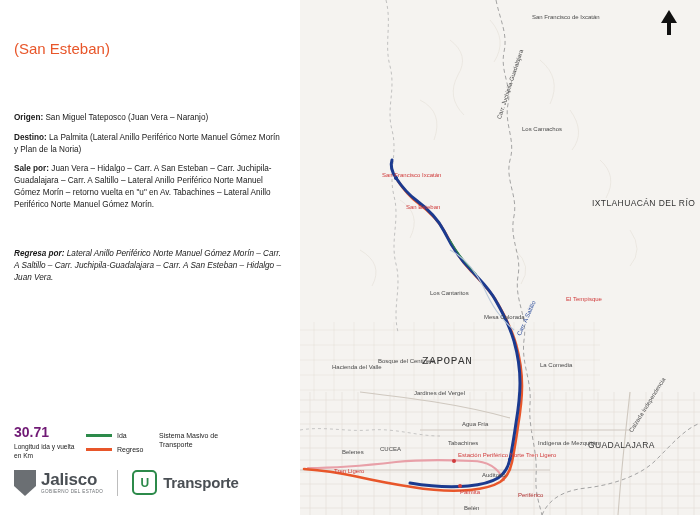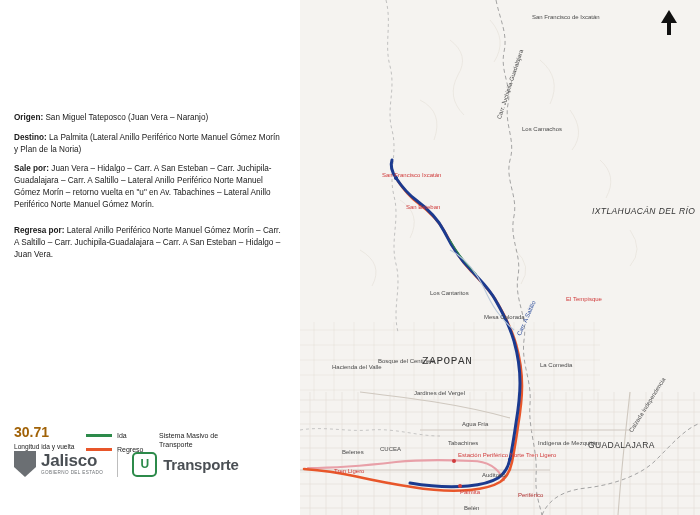--- a/index.html
+++ b/index.html
@@ -34,44 +34,44 @@
   .sub2 {
     position:absolute; left:14px; top:62px;
     font-size:15px; color:#2c8a4a;
   }
 
   .block { position:absolute; left:14px; width:272px; font-size:8.2px; line-height:1.45; }
   .block b { font-weight:bold; }
   .blk-origen { top:112px; }
   .blk-destino { top:132px; }
   .blk-salepor { top:163px; }
-  .blk-regresa { top:225px; }
+  .blk-regresa { top:248px;font-style:italic; }
 
   
   .legend { position:absolute; left:14px; top:424px; width:280px; }
   .km {
     position:absolute; left:0; top:0;
-    font-size:14px; font-weight:bold; color:#a16207;
+    font-size:14px; font-weight:bold; color:#701a75;
   }
   .km-label {
     position:absolute; left:0; top:19px; width:64px;
     font-size:6.6px; line-height:1.3; color:#222;
   }
   .leg-col { position:absolute; left:72px; top:8px; width:86px; }
   .leg-row { display:flex; align-items:center; gap:5px; margin-bottom:7px; }
   .leg-row .sw { width:26px; height:2.5px; display:inline-block; }
   .leg-row .lb { font-size:7px; color:#222; }
   .sw-ida { background:#2c8a4a; }
   .sw-regreso { background:#e8562a; }
   .sw-masivo { background:#e8a0a8; height:2.5px; }
   .leg-masivo { position:absolute; left:140px; top:8px; display:flex; align-items:center; gap:5px; }
   .leg-masivo .lb { font-size:7px; color:#222; line-height:1.25; width:70px; }
 
   
-  .footer { position:absolute; left:14px; top:451px; display:flex; align-items:center; gap:14px; }
+  .footer { position:absolute; left:14px; top:470px; display:flex; align-items:flex-start; gap:14px; }
   .jal { display:flex; align-items:center; gap:5px; }
   .jal-shield {
     width:22px; height:26px; background:#6b6f73;
     clip-path:polygon(0 0,100% 0,100% 62%,50% 100%,0 62%);
     display:block;
   }
   .jal-txt { line-height:1; }
   .jal-txt .n { font-size:17px; font-weight:bold; color:#4a4f54; letter-spacing:-0.2px; }
   .jal-txt .s { font-size:4.6px; color:#6b6f73; letter-spacing:0.4px; margin-top:2px; }
   .divider { width:1px; height:26px; background:#bdbdbd; }
@@ -111,20 +111,21 @@
   .dot.red { background:#d03a3a; }
 </style>
 </head>
 <body>
 
 <div id="root">
 
   <div class="left">
 
 
+    <div class="sub1">(San Esteban)</div>
 
     <div class="block blk-origen">
       <b>Origen:</b><span> San Miguel Tateposco (Juan Vera – Naranjo)</span>
     </div>
 
     <div class="block blk-destino">
       <b>Destino:</b><span> La Palmita (Lateral Anillo Periférico Norte Manuel Gómez Morín y Plan de la Noria)</span>
     </div>
 
     <div class="block blk-salepor">
@@ -246,21 +247,21 @@
     <div class="dot" style="left:94px; top:176px;"></div>
     <div class="dot sm" style="left:208px; top:458px;"></div>
     <div class="dot red" style="left:158px; top:484px;"></div>
     <div class="dot red" style="left:152px; top:459px;"></div>
 
     <div id="map-labels">
         <div class="maplabel " style="left: 232px; top: 14px;">San Francisco de Ixcatán</div>
         <div class="maplabel red" style="left: 82px; top: 172px;">San Francisco Ixcatán</div>
         <div class="maplabel red" style="left: 106px; top: 204px;">San Esteban</div>
         <div class="maplabel " style="left: 222px; top: 126px;">Los Camachos</div>
-        <div class="maplabel city2" style="left: 292px; top: 206px; font-style: italic;">IXTLAHUACÁN DEL RÍO</div>
+        <div class="maplabel city2" style="left: 292px; top: 198px;">IXTLAHUACÁN DEL RÍO</div>
         <div class="maplabel red" style="left: 266px; top: 296px;">El Tempisque</div>
         <div class="maplabel " style="left: 130px; top: 290px;">Los Cantaritos</div>
         <div class="maplabel " style="left: 184px; top: 314px;">Mesa Colorada</div>
         <div class="maplabel " style="left: 240px; top: 362px;">La Comedia</div>
         <div class="maplabel city" style="left: 122px; top: 355px; font-family: Liberation Mono, monospace;">ZAPOPAN</div>
         <div class="maplabel " style="left: 32px; top: 364px;">Hacienda del Valle</div>
         <div class="maplabel " style="left: 78px; top: 358px;">Bosque del Centinela</div>
         <div class="maplabel " style="left: 114px; top: 390px;">Jardines del Vergel</div>
         <div class="maplabel " style="left: 162px; top: 421px;">Agua Fría</div>
         <div class="maplabel " style="left: 148px; top: 440px;">Tabachines</div>

